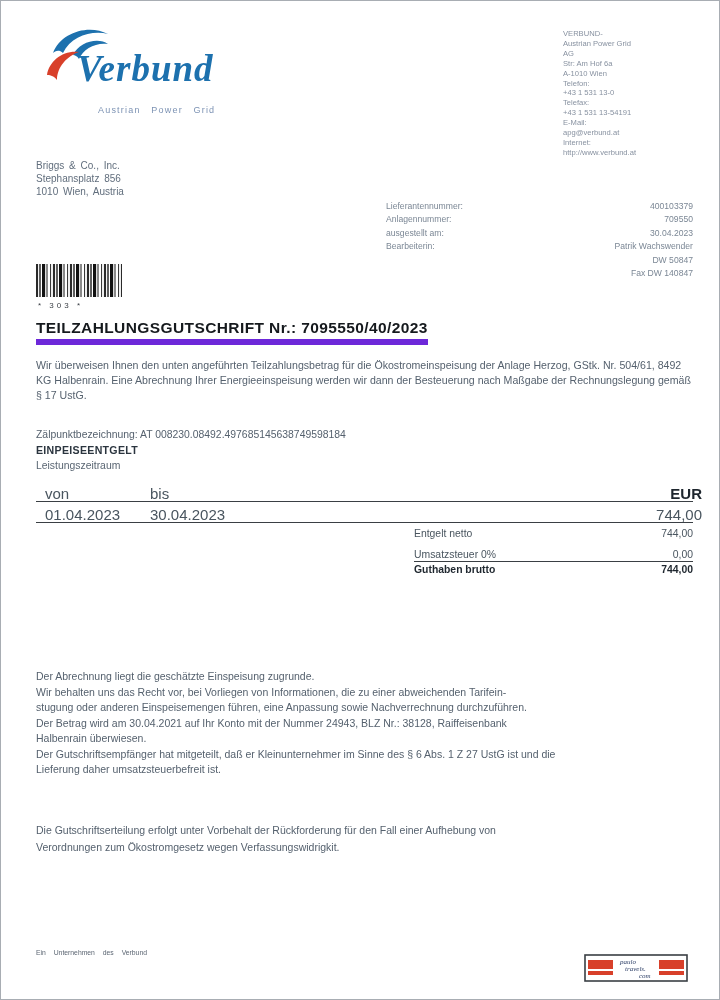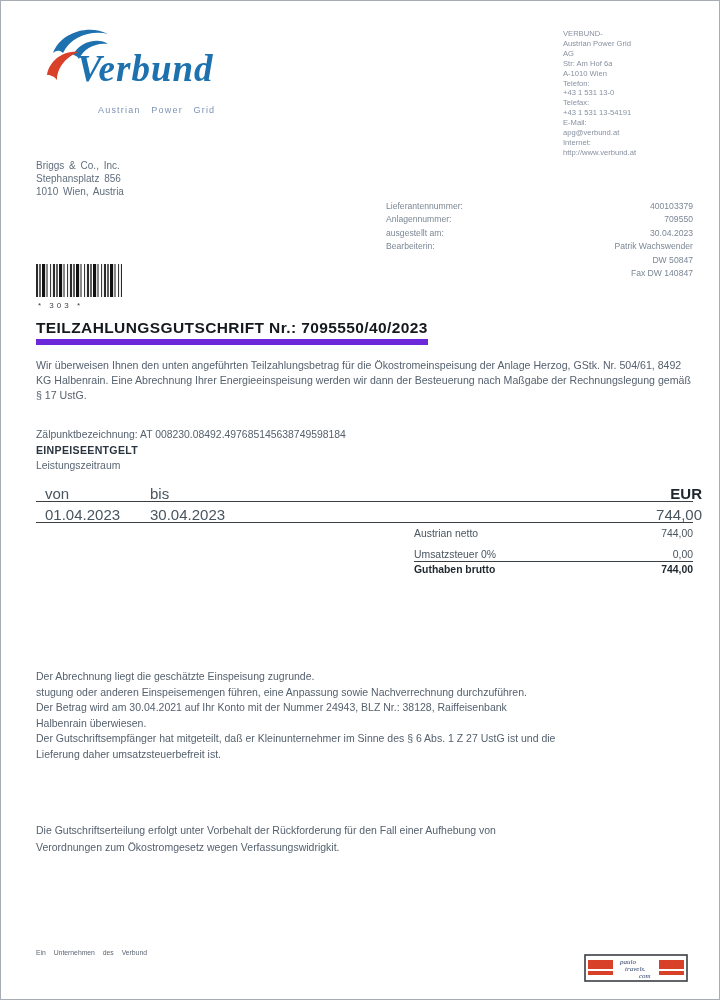--- a/index.html
+++ b/index.html
@@ -169,35 +169,36 @@
   </div>
   <div class="hline hl1"></div>
   <div class="tr t-row">
     <span class="c-von">01.04.2023</span>
     <span class="c-bis">30.04.2023</span>
     <span class="c-eur">744,00</span>
   </div>
   <div class="hline hl2"></div>
 
   <div class="sum-row s1">
-    <span>Austrian netto</span>
+    <span>Entgelt netto</span>
     <span>744,00</span>
   </div>
   <div class="sum-row s2">
     <span>Umsatzsteuer 0%</span>
     <span>0,00</span>
   </div>
   <div class="hline hl3"></div>
   <div class="sum-row s3">
     <span>Guthaben brutto</span>
     <span>744,00</span>
   </div>
 
   <div class="terms-1">
     <div>Der Abrechnung liegt die geschätzte Einspeisung zugrunde.</div>
+    <div>Wir behalten uns das Recht vor, bei Vorliegen von Informationen, die zu einer abweichenden Tarifein-</div>
     <div>stugung oder anderen Einspeisemengen führen, eine Anpassung sowie Nachverrechnung durchzuführen.</div>
     <div>Der Betrag wird am 30.04.2021 auf Ihr Konto mit der Nummer 24943, BLZ Nr.: 38128, Raiffeisenbank</div>
     <div>Halbenrain überwiesen.</div>
     <div>Der Gutschriftsempfänger hat mitgeteilt, daß er Kleinunternehmer im Sinne des § 6 Abs. 1 Z 27 UstG ist und die</div>
     <div>Lieferung daher umsatzsteuerbefreit ist.</div>
   </div>
   <div class="terms-2">
     <div>Die Gutschriftserteilung erfolgt unter Vorbehalt der Rückforderung für den Fall einer Aufhebung von</div>
     <div>Verordnungen zum Ökostromgesetz wegen Verfassungswidrigkit.</div>
   </div>

